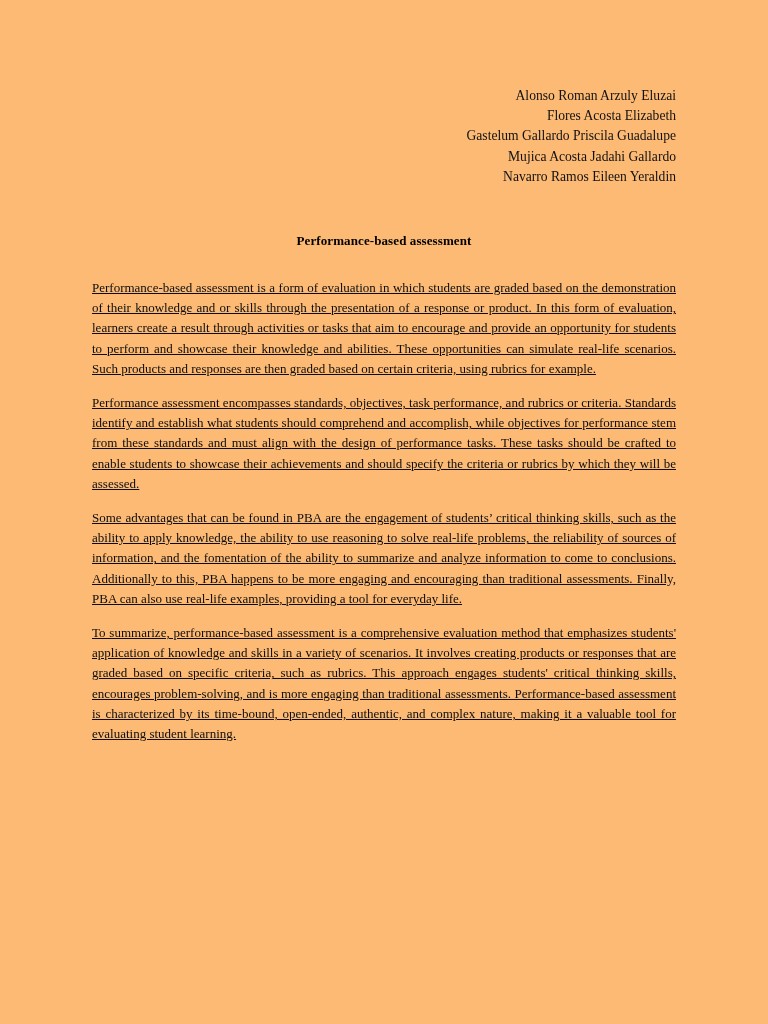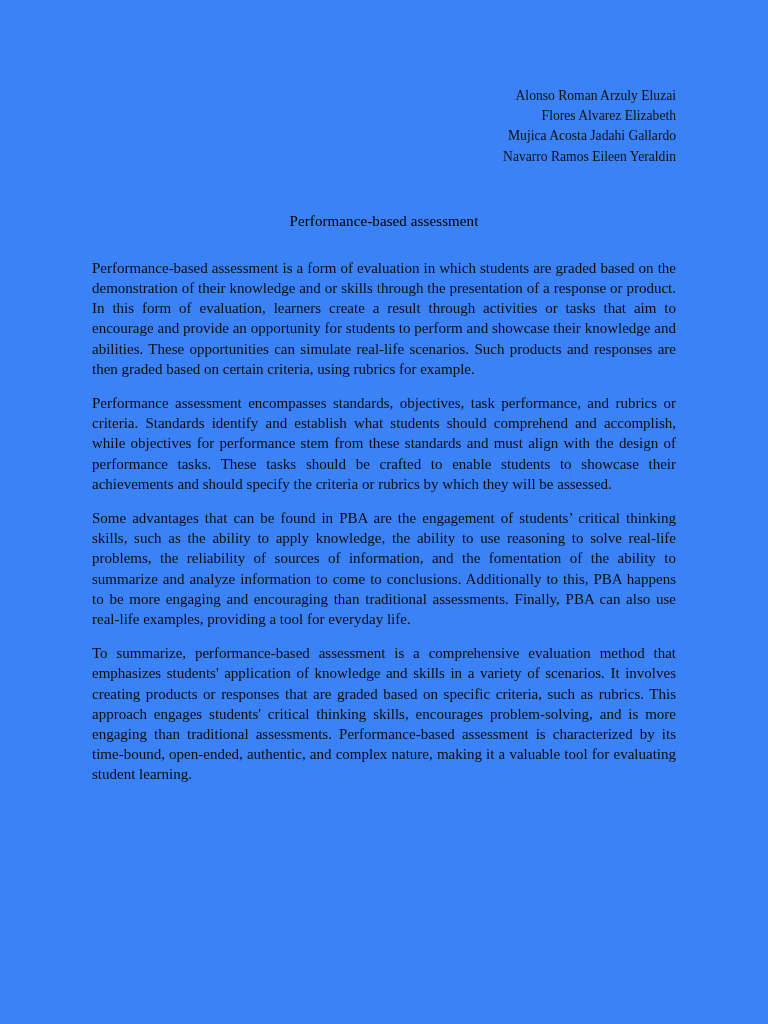--- a/index.html
+++ b/index.html
@@ -11,21 +11,21 @@
     width: 768px;
     height: 1024px;
     font-family: "Liberation Serif", "DejaVu Serif", serif;
     color: #000000;
     -webkit-font-smoothing: antialiased;
   }
   .page {
     position: relative;
     width: 768px;
     height: 1024px;
-    background: #3b82f6;
+    background: #fdba74;
     overflow: hidden;
     box-sizing: border-box;
   }
   .content {
     position: absolute;
     left: 92px;
     top: 86px;
     width: 584px;
   }
   .author-block {
@@ -33,51 +33,53 @@
     font-size: 13.6px;
     line-height: 20.2px;
     color: #111111;
   }
   .author-line {
     display: block;
     white-space: nowrap;
   }
   .doc-title {
     text-align: center;
-    font-weight: normal;
-    font-size: 15px;
+    font-weight: bold;
+    font-size: 13px;
     line-height: 20px;
     margin-top: 44px;
     margin-bottom: 4px;
     letter-spacing: 0.1px;
   }
   .body-para {
     text-align: justify;
     text-justify: inter-word;
-    font-size: 15px;
+    font-size: 13px;
     line-height: 20.2px;
     margin: 0;
     color: #0d0d0d;
+    text-decoration: underline;
   }
   .body-para.first {
     margin-top: 27px;
   }
   .body-para + .body-para {
     margin-top: 14px;
   }
 </style>
 </head>
 <body>
 
 <div class="page">
   <div class="content">
 
     <div class="author-block">
       <span class="author-line">Alonso Roman Arzuly Eluzai</span>
-      <span class="author-line">Flores Alvarez Elizabeth</span>
+      <span class="author-line">Flores Acosta Elizabeth</span>
+      <span class="author-line">Gastelum Gallardo Priscila Guadalupe</span>
       <span class="author-line">Mujica Acosta Jadahi Gallardo</span>
       <span class="author-line">Navarro Ramos Eileen Yeraldin</span>
     </div>
 
     <h1 class="doc-title">Performance-based assessment</h1>
 
     <p class="body-para first">Performance-based assessment is a form of evaluation in which students are graded based on the demonstration of their knowledge and or skills through the presentation of a response or product. In this form of evaluation, learners create a result through activities or tasks that aim to encourage and provide an opportunity for students to perform and showcase their knowledge and abilities. These opportunities can simulate real-life scenarios. Such products and responses are then graded based on certain criteria, using rubrics for example.</p>
     <p class="body-para">Performance assessment encompasses standards, objectives, task performance, and rubrics or criteria. Standards identify and establish what students should comprehend and accomplish, while objectives for performance stem from these standards and must align with the design of performance tasks. These tasks should be crafted to enable students to showcase their achievements and should specify the criteria or rubrics by which they will be assessed.</p>
     <p class="body-para">Some advantages that can be found in PBA are the engagement of students’ critical thinking skills, such as the ability to apply knowledge, the ability to use reasoning to solve real-life problems, the reliability of sources of information, and the fomentation of the ability to summarize and analyze information to come to conclusions. Additionally to this, PBA happens to be more engaging and encouraging than traditional assessments. Finally, PBA can also use real-life examples, providing a tool for everyday life.</p>
     <p class="body-para">To summarize, performance-based assessment is a comprehensive evaluation method that emphasizes students' application of knowledge and skills in a variety of scenarios. It involves creating products or responses that are graded based on specific criteria, such as rubrics. This approach engages students' critical thinking skills, encourages problem-solving, and is more engaging than traditional assessments. Performance-based assessment is characterized by its time-bound, open-ended, authentic, and complex nature, making it a valuable tool for evaluating student learning.</p>

